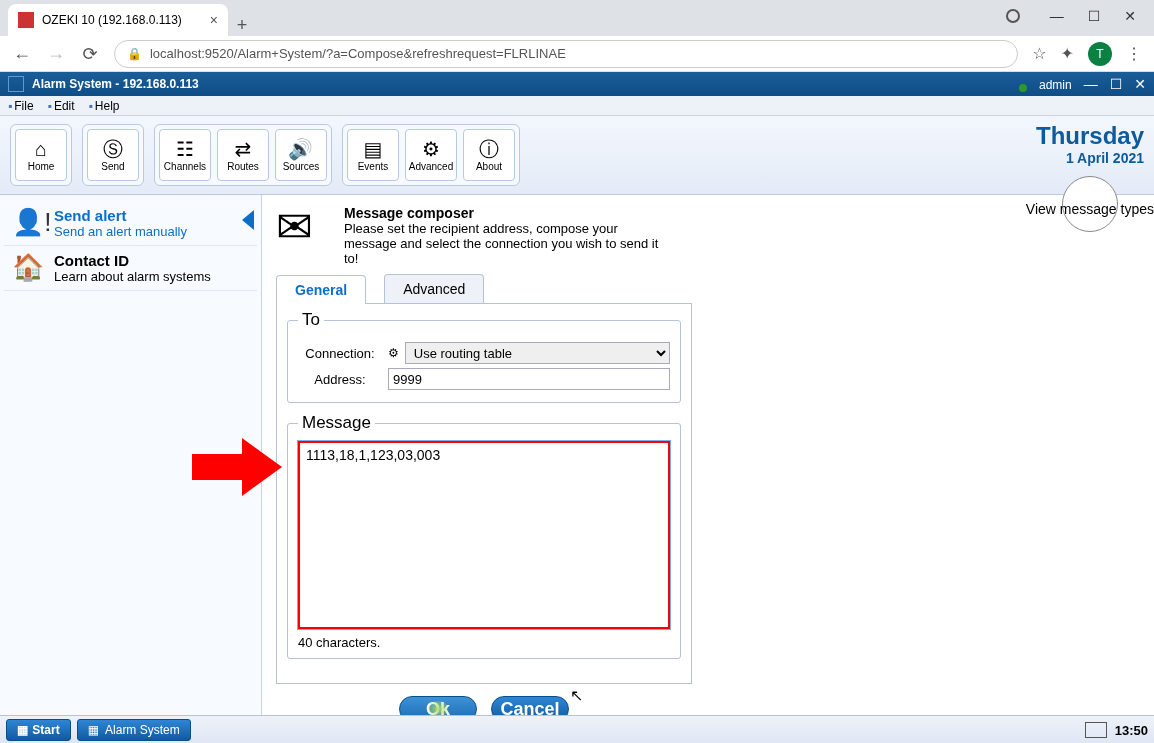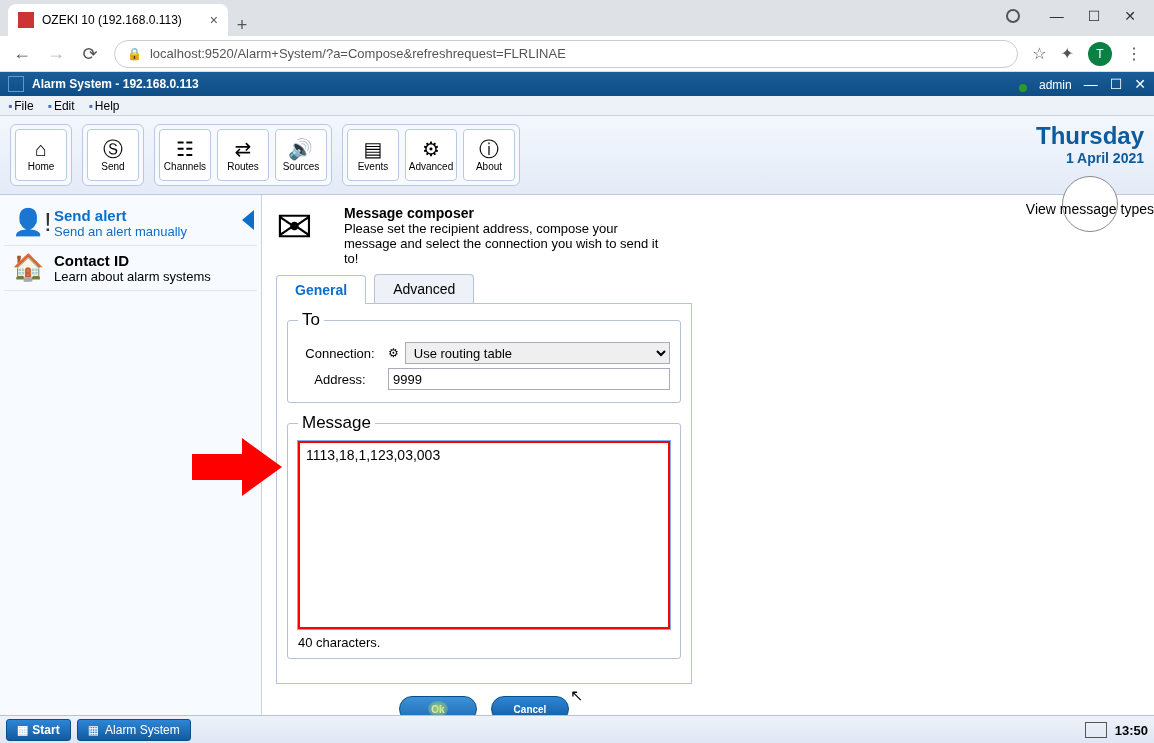--- a/index.html
+++ b/index.html
@@ -60,35 +60,35 @@
 
   .content { flex:1; padding:10px 14px; position:relative;}
   .composer-head { display:flex; gap:12px; }
   .envelope { width:56px; font-size:44px; line-height:1; }
   .composer-title { font-size:14px; font-weight:bold; }
   .composer-desc { font-size:13px; max-width:320px; }
   .view-types { position:absolute; right:0; top:6px; font-size:14px; }
 
   
   .tab-row { display:flex; margin-top:8px; border-bottom:1px solid #b6c3d6;}
-  .form-tab { padding:6px 18px; font-size:14px; border:1px solid #b6c3d6; border-bottom:none; background:#eef2f8; cursor:pointer; border-radius:4px 4px 0 0; margin-right:8px;}
+  .form-tab { padding:6px 18px; font-size:14px; border:1px solid #b6c3d6; border-bottom:none; background:#eef2f8; cursor:pointer; border-radius:4px 4px 0 0; margin-right:18px;}
   .form-tab.active { background:#fff; color:#0d6ec9; font-weight:bold; position:relative; top:1px;}
 
   .form-panel { border:1px solid #b6c3d6; border-top:none; width:416px; padding:6px 10px 14px 10px; background:#fff;}
   fieldset { border:1px solid #b6c3d6; border-radius:3px; padding:8px 10px; margin-bottom:10px;}
   legend { font-size:17px; padding:0 4px; }
   .frow { display:flex; align-items:center; gap:6px; margin:4px 0; font-size:13px;}
   .frow label { width:84px; text-align:center; font-weight:normal;}
   .frow select, .frow input[type=text] { flex:1; height:22px; border:1px solid #aab; font-size:13px; padding:0 4px;}
   .gear { font-size:12px; }
   textarea.msg { width:100%; height:188px; border:2px solid red; padding:4px 6px; font-size:14px; resize:none; outline:1px solid #7db0e8;}
   .counter { font-size:13px; margin-top:2px;}
 
   .btn-row { display:flex; gap:14px; justify-content:center; margin:12px 0 0 0; width:416px;}
-  .btn { width:78px; height:26px; border:1px solid #0a4e87; border-radius:13px; color:#fff; font-size:10px; font-weight:bold; cursor:pointer;}
+  .btn { width:78px; height:26px; border:1px solid #0a4e87; border-radius:13px; color:#fff; font-size:18px; font-weight:bold; cursor:pointer;}
   .btn-ok { background:linear-gradient(#3c92d8,#1f6bb0); position:relative;}
   .btn-ok .hl { position:absolute; left:28px; top:4px; width:20px; height:16px; border-radius:50%; background:radial-gradient(rgba(180,220,100,0.9), rgba(180,220,100,0));}
   .btn-cancel { background:linear-gradient(#2e86d6,#125a9e);}
   .cursor { position:absolute; left:570px; top:686px; font-size:16px; pointer-events:none; z-index:50;}
 
   
   .red-arrow { position:absolute; left:192px; top:438px; width:95px; height:58px; z-index:40;}
   .red-arrow .shaft { position:absolute; left:0; top:16px; width:52px; height:26px; background:red;}
   .red-arrow .head { position:absolute; left:50px; top:0; width:0; height:0; border-top:29px solid transparent; border-bottom:29px solid transparent; border-left:40px solid red;}
 

